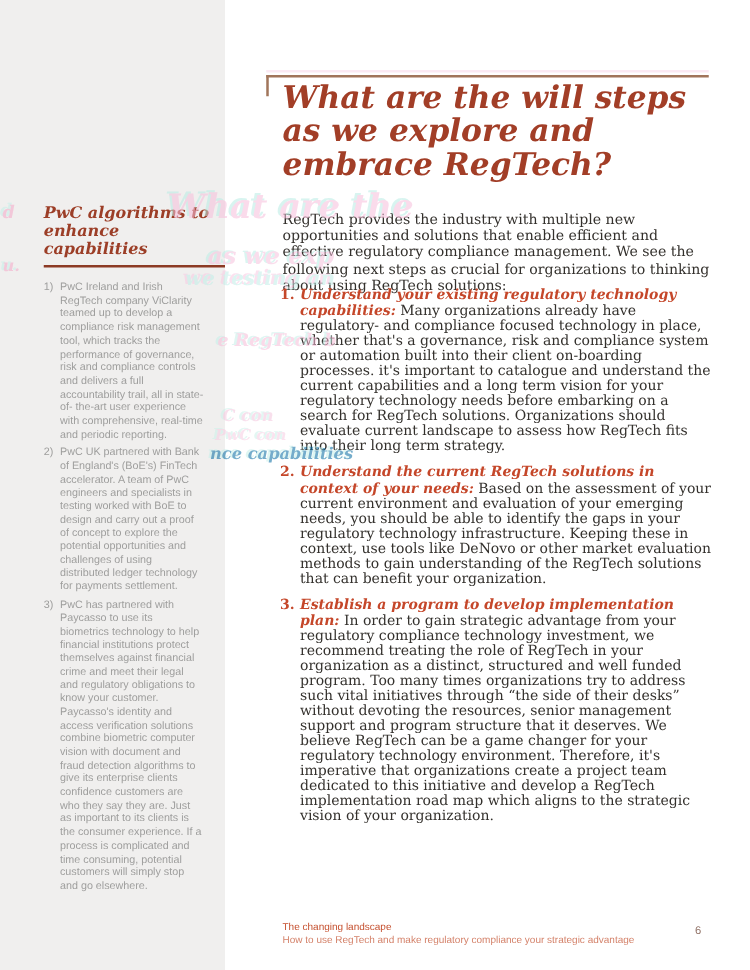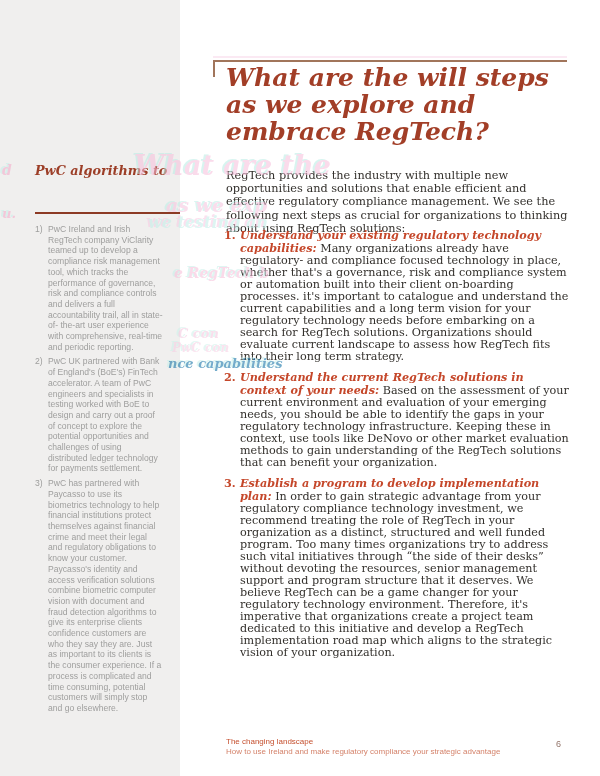--- a/index.html
+++ b/index.html
@@ -72,38 +72,39 @@
     <div class="step">
       <span class="step-num">2.</span><span class="step-lead">Understand the current RegTech solutions in context of your needs:</span><span> Based on the assessment of your current environment and evaluation of your emerging needs, you should be able to identify the gaps in your regulatory technology infrastructure.  Keeping these in context, use tools like DeNovo or other market evaluation methods to gain understanding of the RegTech solutions that can benefit your organization.</span>
     </div>
     <div class="step">
       <span class="step-num">3.</span><span class="step-lead">Establish a program to develop implementation plan:</span><span> In order to gain strategic advantage from your regulatory compliance technology investment, we recommend treating the role of RegTech in your organization as a distinct, structured and well funded program. Too many times organizations try to address such vital initiatives through “the side of their desks” without devoting the resources, senior management support and program structure that it deserves. We believe RegTech can be a game changer for your regulatory technology environment.  Therefore, it's imperative that organizations create a project team dedicated to this initiative and develop a RegTech implementation road map which aligns to the strategic vision of your organization.</span>
     </div>
   </div>
 
   <div class="sidebar-heading">
     <div>PwC algorithms to</div>
+    <div>enhance capabilities</div>
   </div>
   <div class="sidebar-rule"></div>
 
   <div class="sidebar-list">
     <div class="side-item">
       <span class="side-num">1)</span><span>PwC Ireland and Irish RegTech company ViClarity teamed up to develop a compliance risk management tool, which tracks the performance of governance, risk and compliance controls and delivers a full accountability trail, all in state-of- the-art user experience with comprehensive, real-time and periodic reporting.</span>
     </div>
     <div class="side-item">
       <span class="side-num">2)</span><span>PwC UK partnered with Bank of England's (BoE's) FinTech accelerator. A team of PwC engineers and specialists in testing worked with BoE to design and carry out a proof of concept to explore the potential opportunities and challenges of using distributed ledger technology for payments settlement.</span>
     </div>
     <div class="side-item">
       <span class="side-num">3)</span><span>PwC has partnered with Paycasso to use its biometrics technology to help financial institutions protect themselves against financial crime and meet their legal and regulatory obligations to know your customer. Paycasso's identity and access verification solutions combine biometric computer vision with document and fraud detection algorithms to give its enterprise clients confidence customers are who they say they are. Just as important to its clients is the consumer experience. If a process is complicated and time consuming, potential customers will simply stop and go elsewhere.</span>
     </div>
   </div>
 
   <div class="footer">
     <div class="footer-title">The changing landscape</div>
-    <div class="footer-sub">How to use Ireland and make regulatory compliance your strategic advantage</div>
+    <div class="footer-sub">How to use RegTech and make regulatory compliance your strategic advantage</div>
   </div>
   <div class="page-num">6</div>
 
   <div id="artifact-layer">
       <span class="ghost" style="left: 134px; top: 150px; font-size: 27px; color: rgb(247, 190, 219); text-shadow: rgb(185, 236, 228) -2px -1px 0px;">What are the</span>
       <span class="ghost" style="left: 166px; top: 194px; font-size: 19px; color: rgb(246, 195, 222); text-shadow: rgb(189, 238, 230) -2px -1px 0px;">as we exp</span>
       <span class="ghost" style="left: 148px; top: 213px; font-size: 16px; color: rgb(194, 238, 232); text-shadow: rgb(249, 201, 226) -2px -1px 0px;">we testing an</span>
       <span class="ghost" style="left: 174px; top: 265px; font-size: 14px; color: rgb(246, 189, 216); text-shadow: rgb(198, 239, 233) -2px -1px 0px;">e RegTech b</span>
       <span class="ghost" style="left: 178px; top: 326px; font-size: 13px; color: rgb(244, 198, 222); text-shadow: rgb(205, 241, 234) -2px -1px 0px;">C con</span>
       <span class="ghost" style="left: 172px; top: 341px; font-size: 12px; color: rgb(247, 205, 226); text-shadow: rgb(205, 241, 234) -2px -1px 0px;">PwC con</span>

